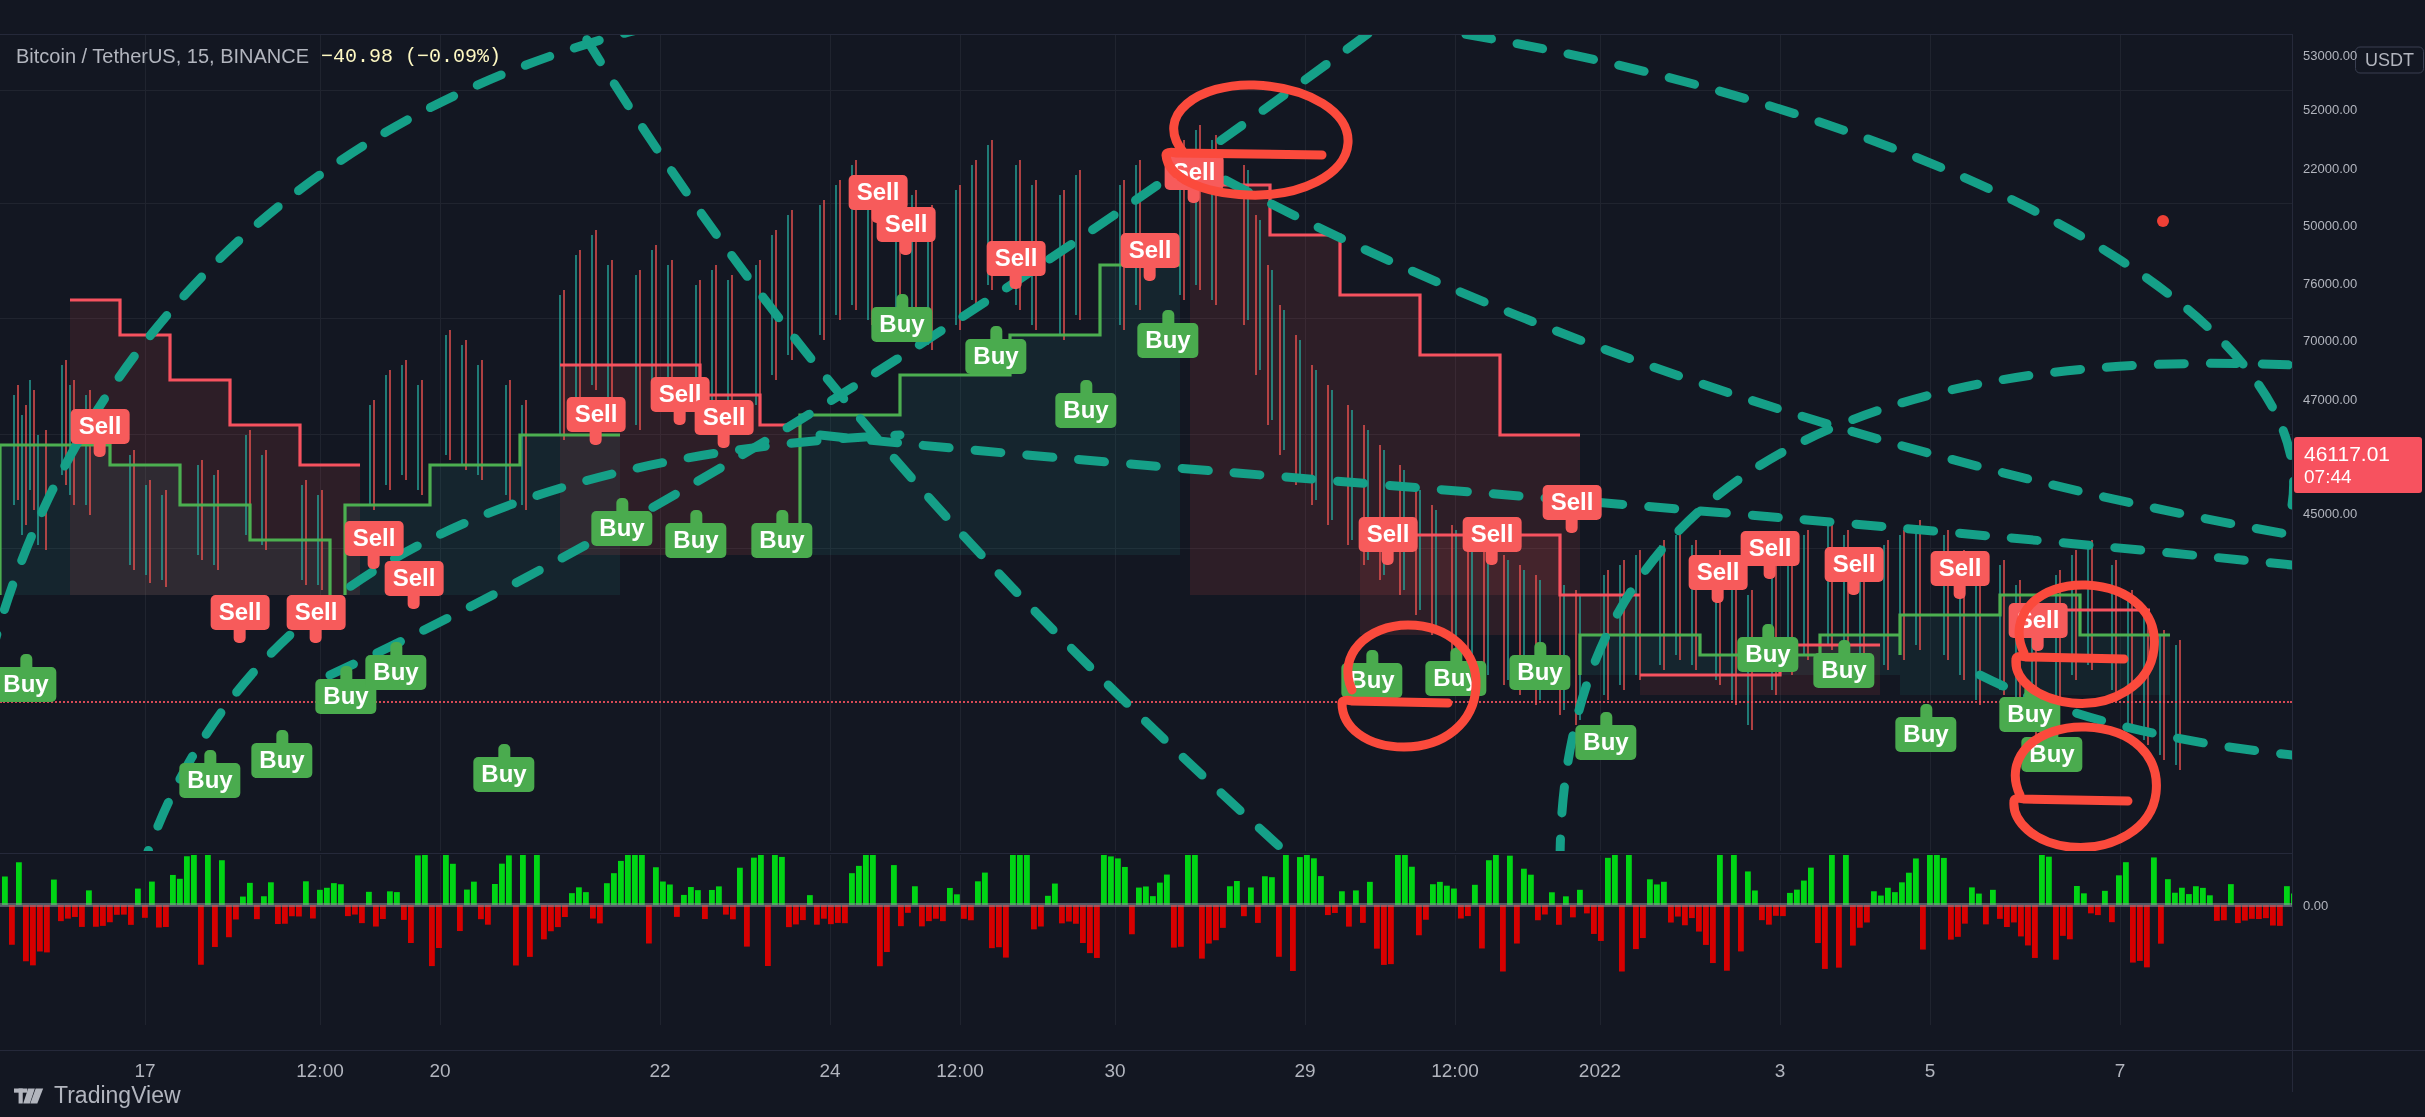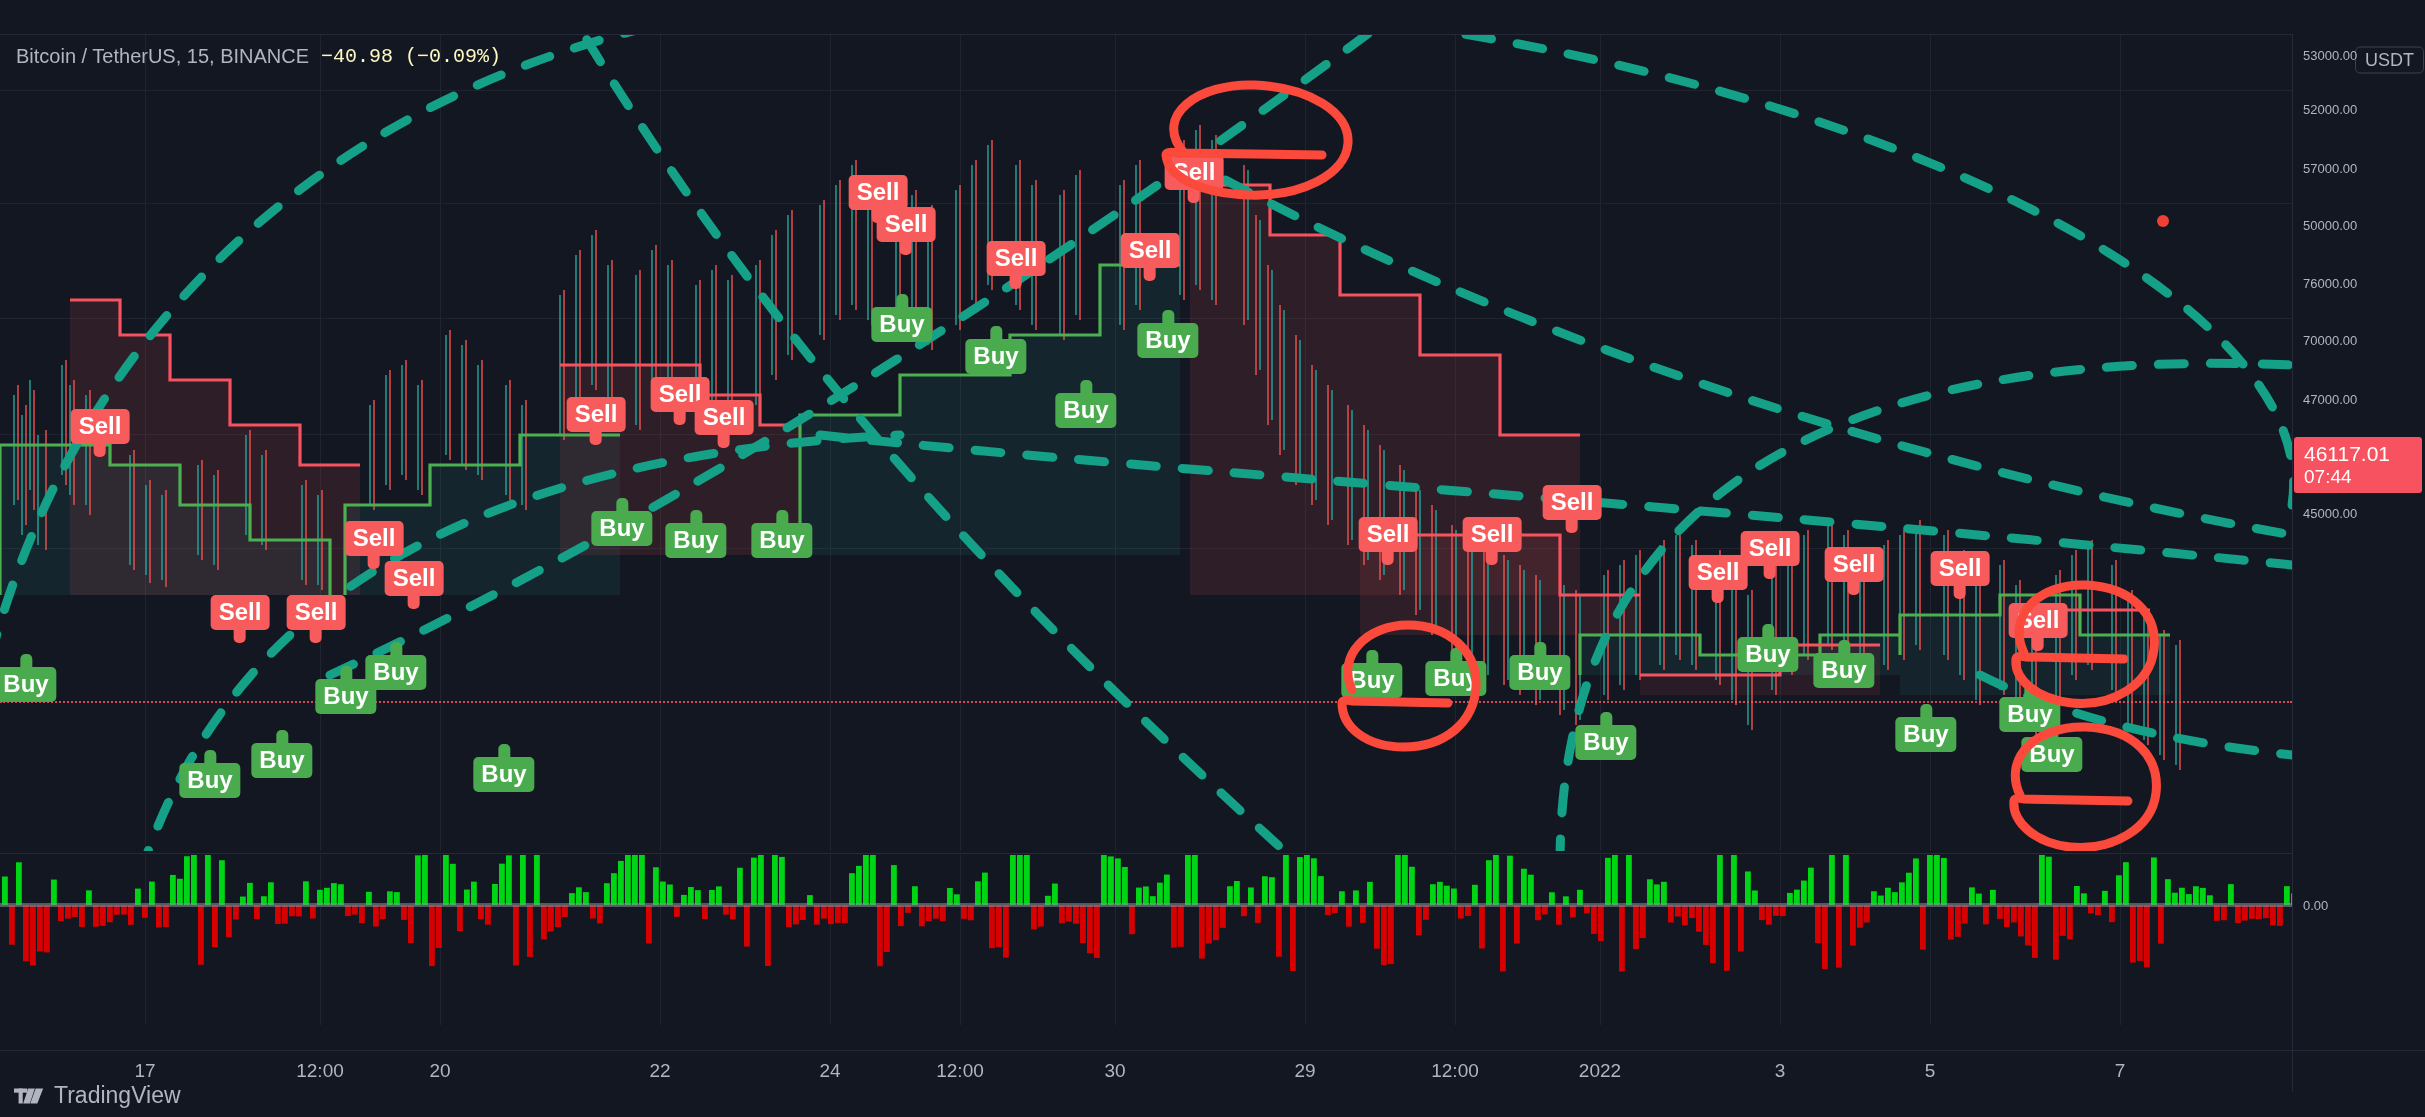--- a/index.html
+++ b/index.html
@@ -728,21 +728,21 @@
           </g>
         <rect x="0" y="48" width="2292" height="4" fill="#8a8f9c" opacity="0.55"></rect>
       </svg>
     </div>
   </div>
 
   <div id="price-axis">
     <div id="usdt-chip">USDT</div>
     <div class="pa-label" style="top:21px">53000.00</div>
     <div class="pa-label" style="top:75px">52000.00</div>
-    <div class="pa-label" style="top:134px">57000.00</div>
+    <div class="pa-label" style="top:134px">22000.00</div>
     <div class="pa-label" style="top:191px">50000.00</div>
     <div class="pa-label" style="top:249px">76000.00</div>
     <div class="pa-label" style="top:306px">70000.00</div>
     <div class="pa-label" style="top:365px">47000.00</div>
     <div class="pa-label" style="top:479px">45000.00</div>
     <div id="price-badge" style="top:431px">
       <div class="pv">46117.01</div>
       <div class="pt">07:44</div>
     </div>
     <div class="pa-label" style="top:871px">0.00</div>

